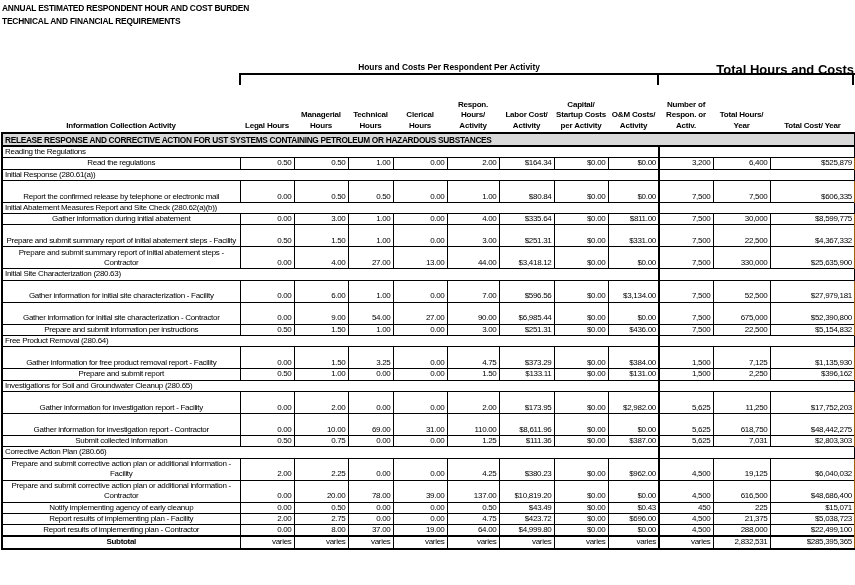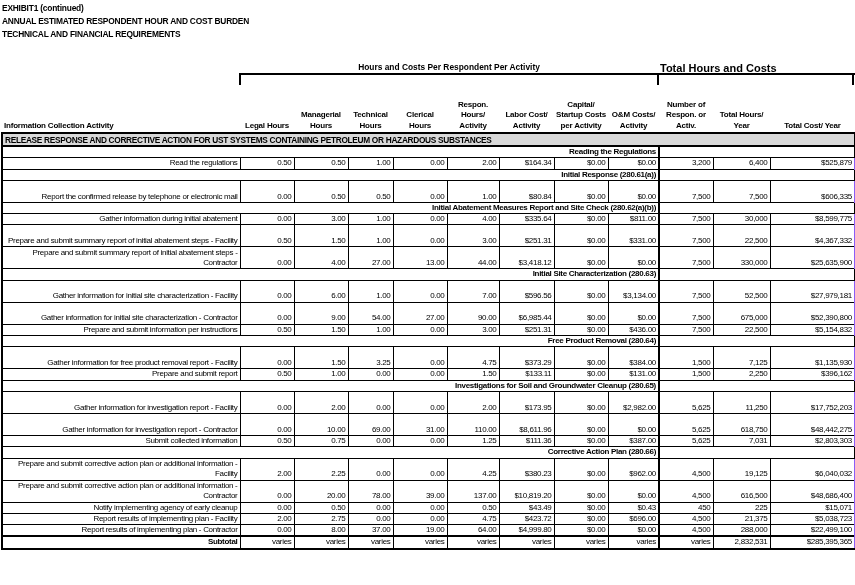--- a/index.html
+++ b/index.html
@@ -1,46 +1,45 @@
 <!DOCTYPE html>
 <html><head>
 <meta charset="utf-8">
 <style>
   html, body { margin:0; padding:0; background:#fff; }
   body { width:855px; height:585px; overflow:hidden; position:relative;
          font-family:"Liberation Sans", sans-serif; color:#000; font-size:8px; }
   .titles { position:absolute; left:2px; top:2px; font-weight:bold; font-size:8.4px; line-height:13px; letter-spacing:-0.2px; }
   .grp1 { position:absolute; left:240px; top:62px; width:418px; text-align:center; font-weight:bold; font-size:8.4px; }
-  .grp2 { position:absolute; left:660px; top:62px; width:194px; text-align:left; font-weight:bold; font-size:11px; }
+  .grp2 { position:absolute; left:660px; top:62px; width:194px; text-align:right; font-weight:bold; font-size:13px; }
   .bracket1 { position:absolute; left:239px; top:73px; width:614px; height:10px; border-top:2px solid #000; border-left:2px solid #000; }
   .bracket2 { position:absolute; left:657px; top:73px; width:2px; height:12px; background:#000; }
   .bracket3 { position:absolute; left:852px; top:73px; width:2px; height:12px; background:#000; }
   table { position:absolute; left:1px; top:76px; border-collapse:collapse; table-layout:fixed; width:853px; }
   th { font-weight:bold; font-size:8px; line-height:10.5px; vertical-align:bottom; padding:0 2px 1px 2px; letter-spacing:-0.2px; }
-  th.activity { text-align:left; }
+  th.activity { text-align:center; }
   thead tr { height:57px; }
   thead th { border-bottom:2px solid #000; }
   td { font-size:8px; line-height:10.3px; padding:0 2px; border:1px solid #000; vertical-align:bottom; text-align:right; white-space:nowrap; overflow:hidden; letter-spacing:-0.3px; }
-  td.act { text-align:right; white-space:normal; border-left:2px solid #000; }
+  td.act { text-align:center; white-space:normal; border-left:2px solid #000; }
   tr.section td { background:#d9d9d9; font-weight:bold; font-size:8.3px; text-align:left; border:2px solid #000; height:11px; }
-  tr.subhead td { font-weight:bold; text-align:right; height:10px;margin-top:27px; }
+  tr.subhead td { font-weight:normal; text-align:left; height:10px;margin-top:27px; }
   tr.subhead td.left { border-right:2px solid #000; }
   tr.subhead td.right { border-right:2px solid #000; }
   td.sep { border-right:2px solid #000; }
-  td.last { border-right:2px solid #8b5cf6; }
+  td.last { border-right:2px solid #a16207; }
   tr.r1 td { height:10px; }
   tr.r2 td { height:21px; }
   tr.subtotal td { font-weight:bold; height:10px; border-top:2px solid #000; border-bottom:2px solid #000; }
   tr.subtotal td.num { font-weight:normal; }
 </style>
 </head>
 <body>
 
 <div class="titles">
-  <div>EXHIBIT1 (continued)</div>
   <div>ANNUAL ESTIMATED RESPONDENT HOUR AND COST BURDEN</div>
   <div>TECHNICAL AND FINANCIAL REQUIREMENTS</div>
 </div>
 <div class="grp1">Hours and Costs Per Respondent Per Activity</div>
 <div class="grp2">Total Hours and Costs</div>
 <div class="bracket1"></div>
 <div class="bracket2"></div>
 <div class="bracket3"></div>
 
 <table>

